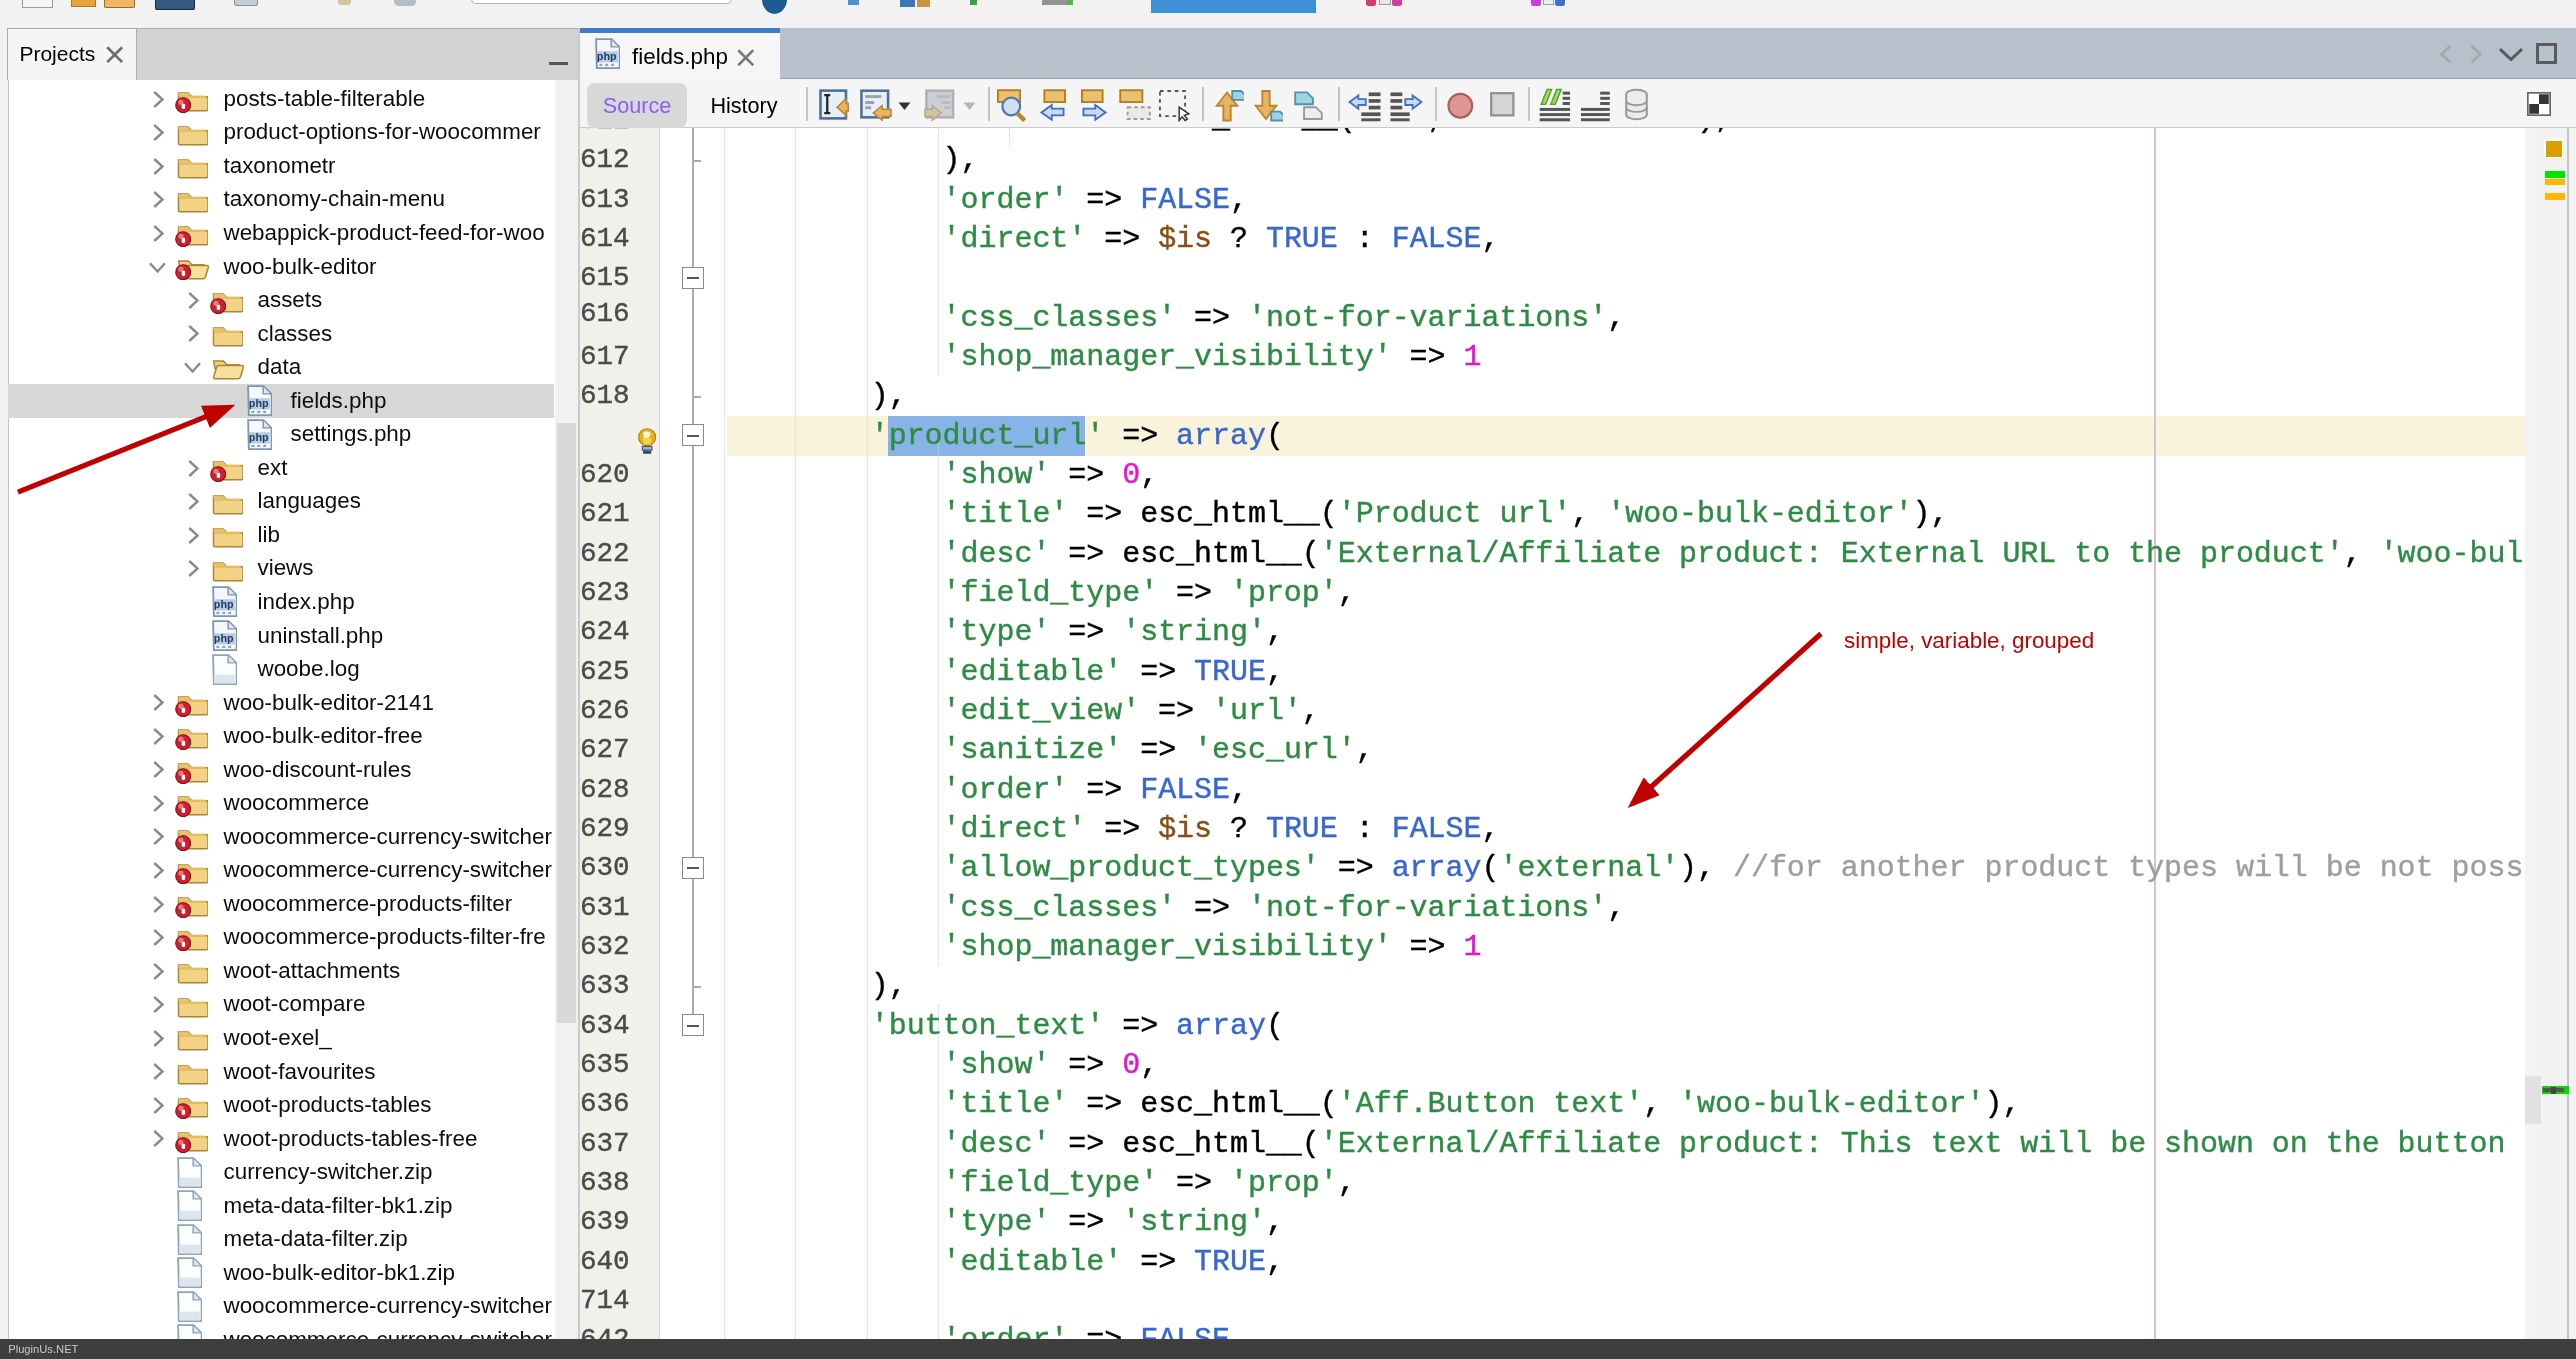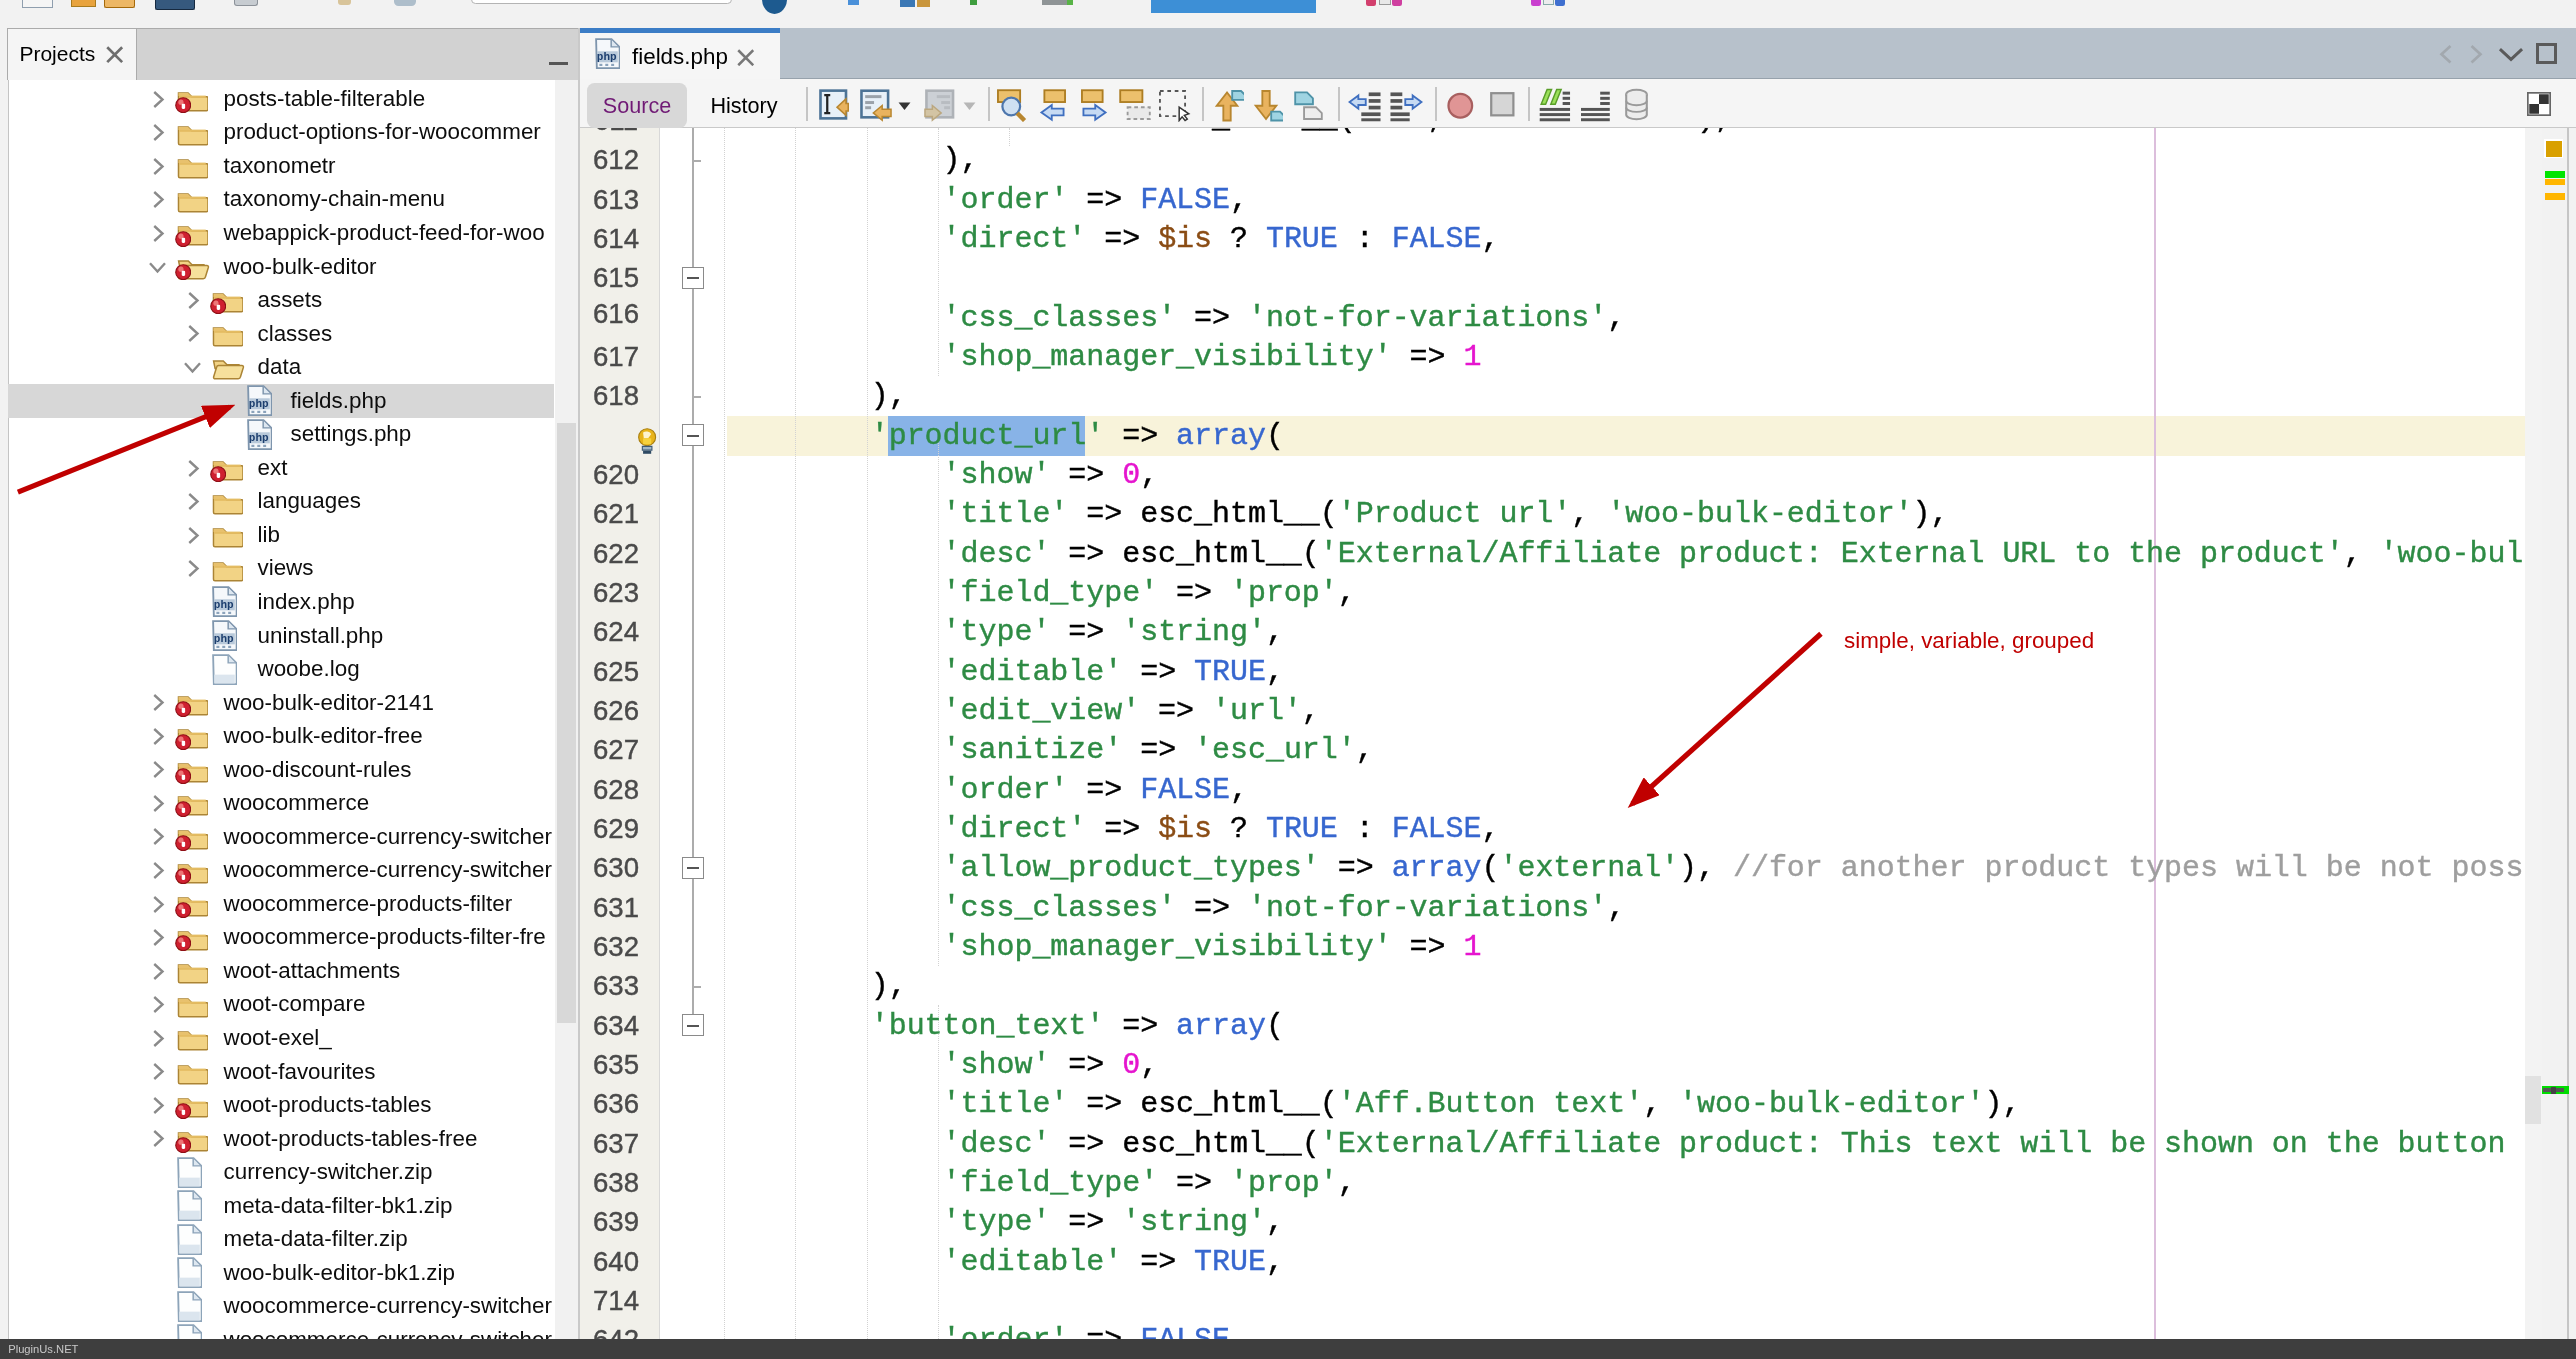--- a/index.html
+++ b/index.html
@@ -1,21 +1,21 @@
 <!DOCTYPE html>
 <html style="font-size:12px"><head><meta charset="utf-8">
 <style>
 *{margin:0;padding:0;box-sizing:border-box}
 html,body{width:2576px;height:1360px;overflow:hidden;background:#f2f2f2;
   font-family:"Liberation Sans",sans-serif;}
 .abs{position:absolute}
 #root{position:relative;width:2576px;height:1360px;overflow:hidden}
 .mono{font-family:"Liberation Mono",monospace;font-size:30px;letter-spacing:-0.04px;white-space:pre;-webkit-text-stroke:0.4px}
 .codeline{position:absolute;left:147px;height:40px;line-height:40px;color:#000}
-.gnum{position:absolute;width:72px;text-align:center;height:40px;line-height:40px;color:#4a4a4a;font-family:Liberation Sans, sans-serif;font-size:27.6px;-webkit-text-stroke:0.4px}
+.gnum{position:absolute;width:72px;text-align:left;height:40px;line-height:40px;color:#4a4a4a;font-family:Liberation Mono, monospace;font-size:27.6px;-webkit-text-stroke:0.4px}
 .g{color:#2e8b44}
 .b{color:#3767cf}
 .v{color:#8b4d15}
 .m{color:#e515ce}
 .c{color:#9e9e9e}
 .trow{position:absolute;height:34px;line-height:34px;font-size:22.4px;color:#0d0d0d;white-space:nowrap}
 .guide{position:absolute;width:0;border-left:1.5px dotted #d2d2d2}
 .sep{position:absolute;width:1.5px;background:#c5c5c5;top:87px;height:34px}
 </style></head><body>
 <div id="root">
@@ -475,21 +475,21 @@
     </svg>
     <svg class="abs" style="left:2467px;top:43px" width="18" height="22.4" viewBox="0 0 24 30">
       <path d="M6 4 L18 15 L6 26" fill="none" stroke="#a2a8ae" stroke-width="3.6"></path>
     </svg>
     <svg class="abs" style="left:2497px;top:46px" width="28" height="18" viewBox="0 0 38 24">
       <path d="M4 4 L19 18 L34 4" fill="none" stroke="#5a5a5a" stroke-width="4"></path>
     </svg>
     <div class="abs" style="left:2536px;top:43px;width:21px;height:21px;border:3px solid #5a5a5a"></div>
     <div class="abs" style="left:580px;top:79px;width:1996px;height:49px;background:#f5f5f5;border-bottom:1.5px solid #c9c9c9"></div>
     <div class="abs" style="left:587px;top:83px;width:100px;height:45px;background:#d8d8d8;border-radius:7.5px"></div>
-    <div class="abs" style="left:587px;top:83px;width:100px;height:45px;line-height:45px;font-size:21.6px;color:#701a75;text-align:center">Source</div>
+    <div class="abs" style="left:587px;top:83px;width:100px;height:45px;line-height:45px;font-size:21.6px;color:#8b5cf6;text-align:center">Source</div>
     <div class="abs" style="left:701px;top:83px;width:86px;height:45px;line-height:45px;font-size:21.6px;color:#000;text-align:center">History</div>
     <div class="sep" style="left:806px"></div>
     <div class="sep" style="left:988px"></div>
     <div class="sep" style="left:1202px"></div>
     <div class="sep" style="left:1338px"></div>
     <div class="sep" style="left:1435px"></div>
     <div class="sep" style="left:1528px"></div>
     <svg class="abs" style="left:819px;top:89px" width="30" height="31" viewBox="0 0 40 41">
       <rect x="2" y="2" width="34" height="37" fill="#e7f0f8" stroke="#4c7396" stroke-width="3.5"></rect>
       <path d="M11 8 v24 M7 8 h8 M7 32 h8" stroke="#222" stroke-width="3" fill="none"></path>

